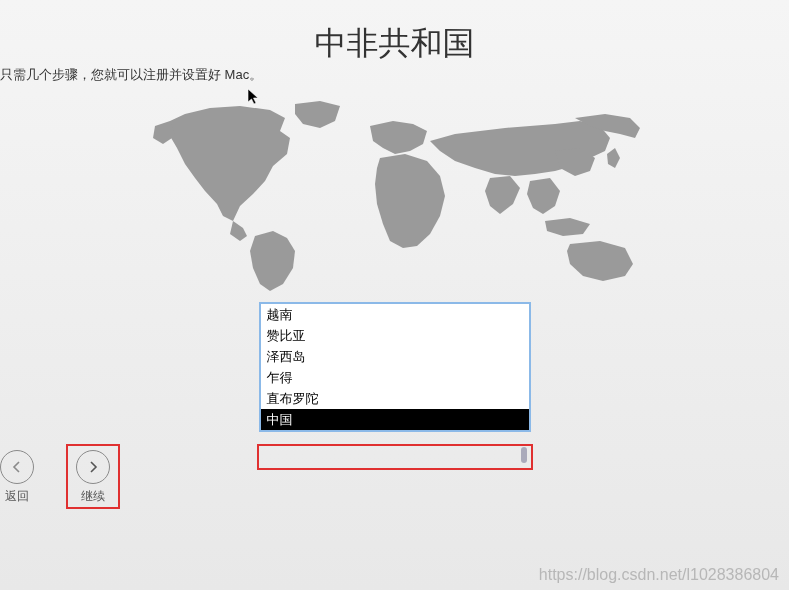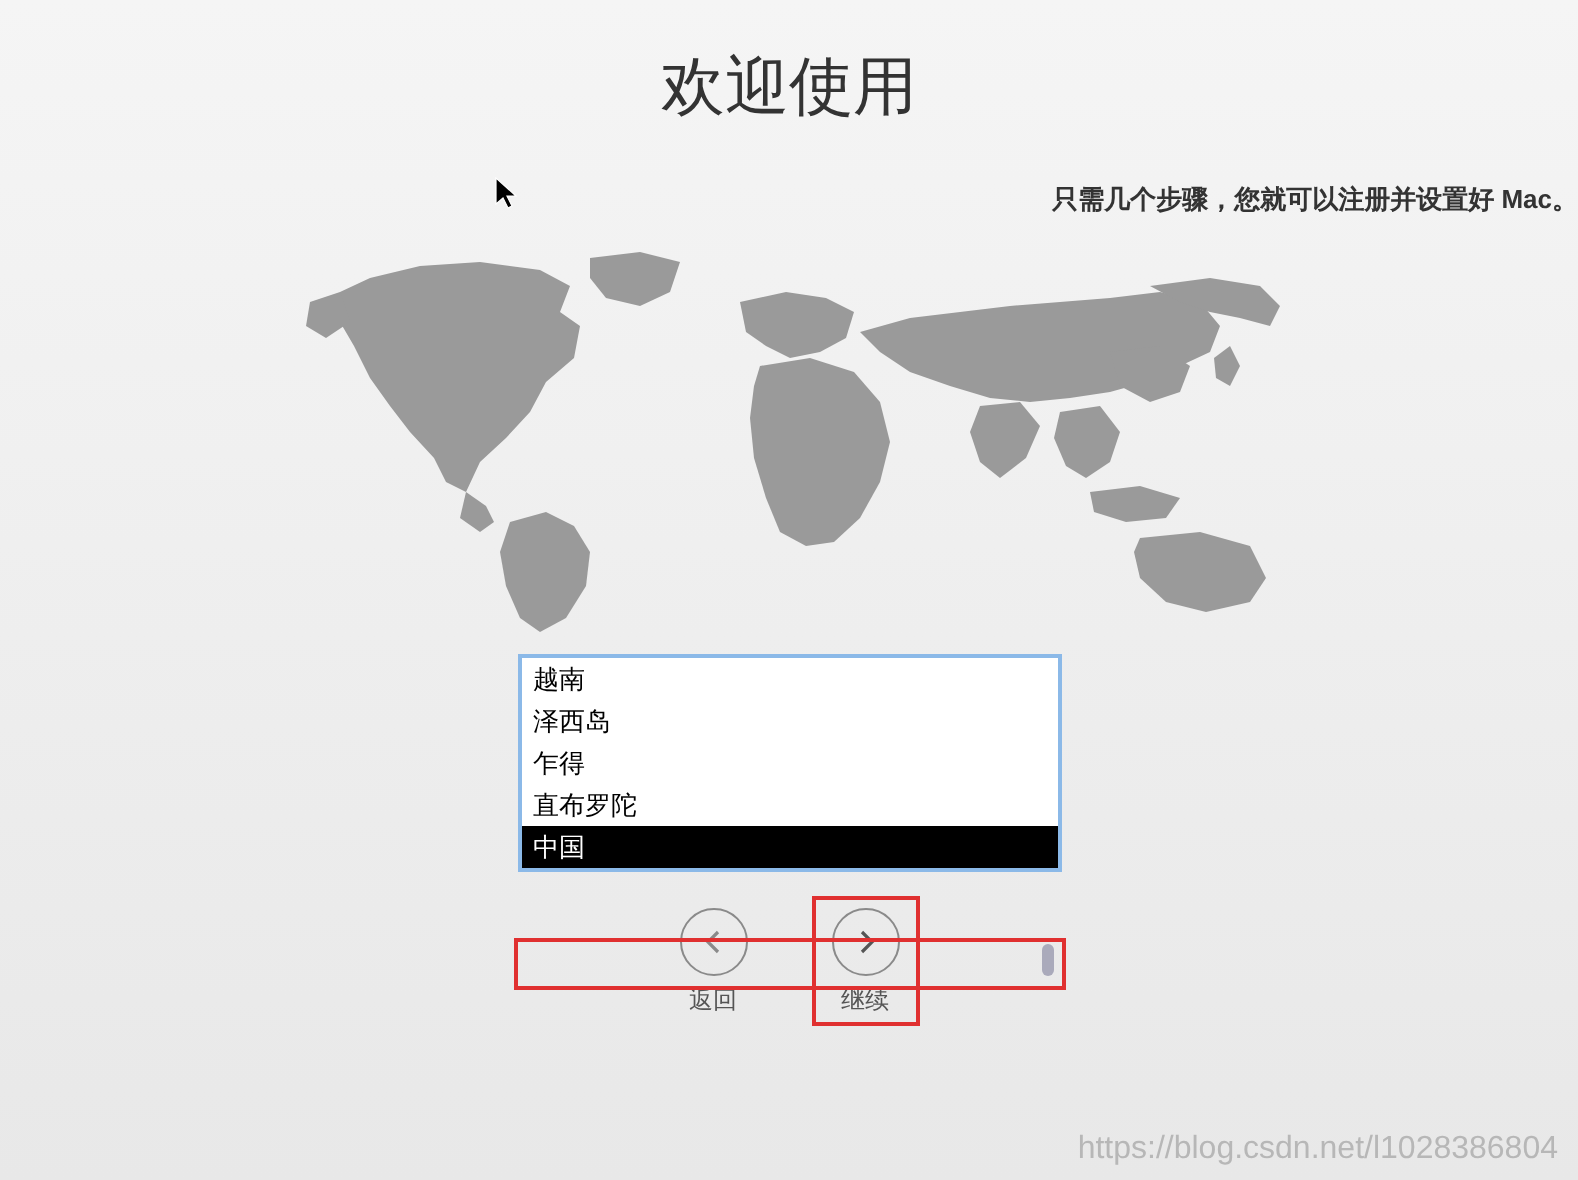--- a/index.html
+++ b/index.html
@@ -12,25 +12,23 @@
       overflow: hidden;
     }
     .title {
       text-align: center;
       font-size: 32px;
       font-weight: 300;
       color: #333;
       padding-top: 22px;
     }
     .subtitle {
-      text-align: right;
+      text-align: left;
       font-size: 13px;
       color: #333;
-      margin-top: 25px;
-      font-weight: bold;
     }
     .cursor {
       position: absolute;
       left: 247px;
       top: 88px;
       pointer-events: none;
       z-index: 100;
     }
     .world-map {
       width: 520px;
@@ -73,21 +71,20 @@
       position: absolute;
       right: 2px;
       top: 143px;
       width: 6px;
       height: 16px;
       background: #aab;
       border-radius: 3px;
     }
     .nav-buttons {
       display: flex;
-      justify-content: center;
       gap: 42px;
       margin-top: 18px;
     }
     .nav-btn {
       display: flex;
       flex-direction: column;
       align-items: center;
       gap: 4px;
       cursor: default;
       position: relative;
@@ -115,21 +112,21 @@
       position: absolute;
       right: 10px;
       bottom: 6px;
       font-size: 16px;
       color: rgba(150,150,150,0.6);
     }
   </style>
 </head>
 <body>
 
-<h1 class="title">欢迎使用</h1>
+<h1 class="title">中非共和国</h1>
 <p class="subtitle">只需几个步骤，您就可以注册并设置好 Mac。</p>
 
 <div class="cursor">
   <svg width="14" height="18" viewBox="0 0 14 18">
     <path d="M1 1 L1 14 L4.5 11 L7 16 L9 15 L6.5 10 L11 10 Z" fill="#000" stroke="#fff" stroke-width="0.6"></path>
   </svg>
 </div>
 
 <div class="world-map">
   <svg viewBox="0 0 520 200">
@@ -164,20 +161,21 @@
 
       <path d="M472 58 L480 52 L485 62 L480 72 L473 68 Z"></path>
     </g>
   </svg>
 </div>
 
 <div class="list-wrapper">
   <div class="list-highlight-2"></div>
   <ul class="country-list" id="country-list">
       <li>越南</li>
+      <li>赞比亚</li>
       <li>泽西岛</li>
       <li>乍得</li>
       <li>直布罗陀</li>
       <li class="selected">中国</li>
     </ul>
   <div class="scroll-indicator"></div>
 </div>
 
 <div class="nav-buttons">
   <div class="nav-btn">

